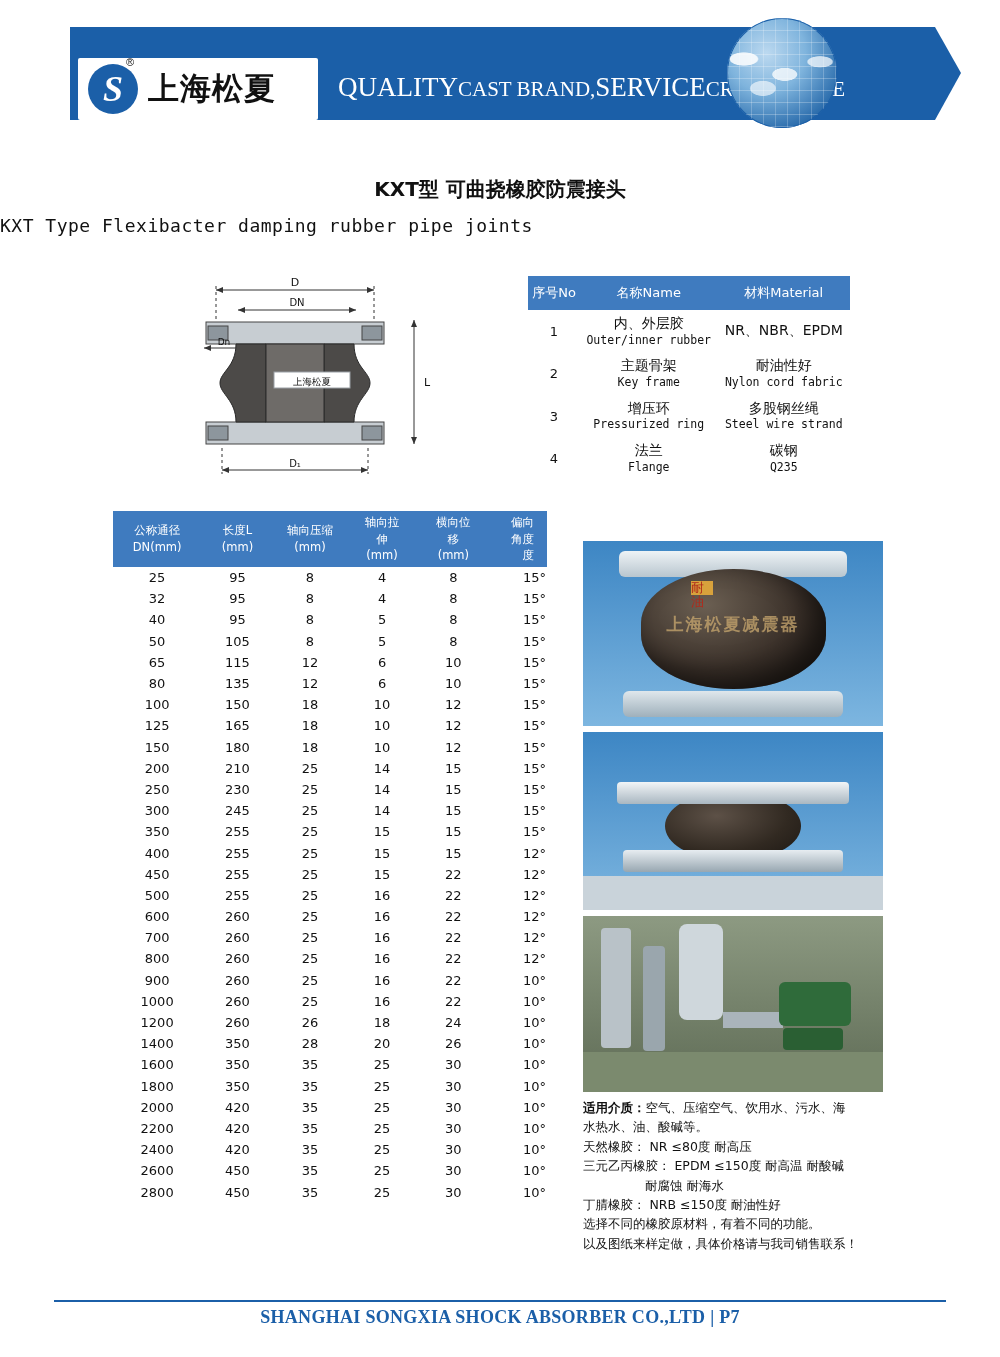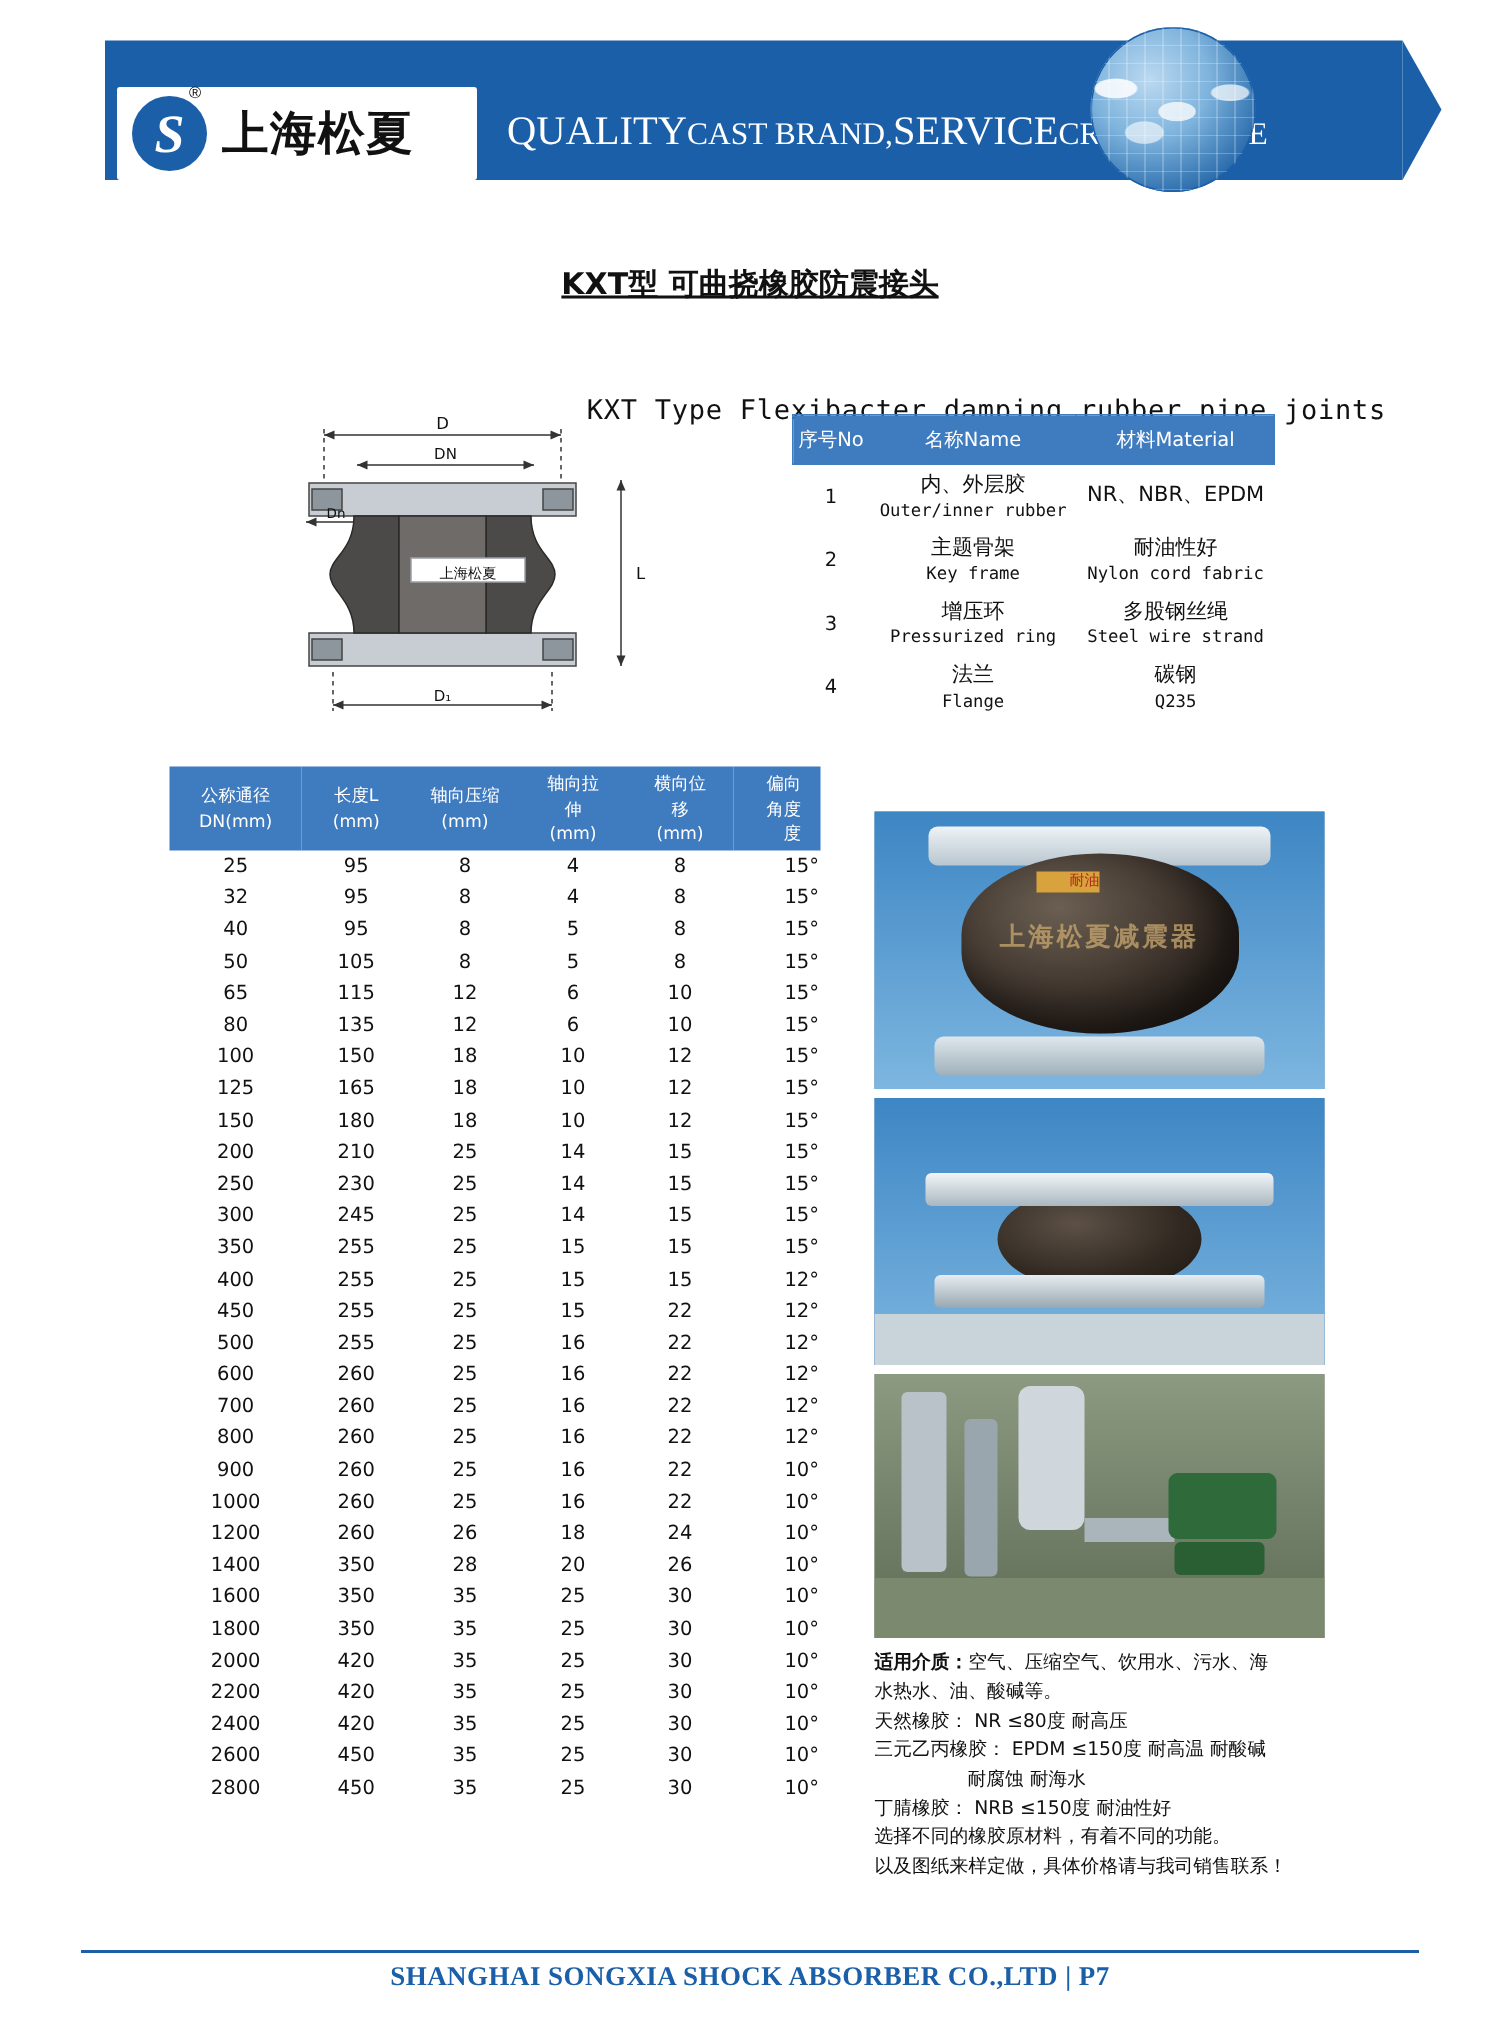--- a/index.html
+++ b/index.html
@@ -71,26 +71,26 @@
   .globe-grid{
     position:absolute;inset:0;border-radius:50%;
     background:
       repeating-linear-gradient(to bottom, rgba(255,255,255,.25) 0 1px, transparent 1px 12px),
       repeating-linear-gradient(to right, rgba(255,255,255,.22) 0 1px, transparent 1px 12px);
   }
   
   .title-cn{
     position:absolute;left:0;top:176px;width:1000px;text-align:center;
     font-family:"DejaVu Sans", sans-serif;
-    font-size:20px;font-weight:bold;color:#111;text-decoration:underline;
+    font-size:20px;font-weight:bold;color:#111;
   }
   .title-en{
-    position:absolute;left:0;top:215px;width:924px;text-align:right;
+    position:absolute;left:0;top:215px;width:924px;text-align:left;
     font-family:"DejaVu Sans Mono","Liberation Mono",monospace;
-    font-size:18px;color:#111;letter-spacing:.5px;margin-top:48px;
+    font-size:18px;color:#111;letter-spacing:.5px;
   }
   
   .drawing{
     position:absolute;left:178px;top:272px;width:310px;height:225px;
   }
   .drawing svg{display:block;}
   
   .parts{
     position:absolute;left:528px;top:276px;width:322px;
     border-collapse:collapse;
@@ -130,22 +130,22 @@
   .photo1{top:541px;width:300px;height:185px;background:#2b6fa8;}
   .photo2{top:732px;width:300px;height:178px;background:#1e63a6;}
   .photo3{top:916px;width:300px;height:176px;background:#5d6b52;}
   .ph-sky{position:absolute;inset:0;background:linear-gradient(#3d86c4,#7db6e0);}
   .ph1-bellow{
     position:absolute;left:58px;top:28px;width:185px;height:120px;border-radius:50%/45%;
     background:radial-gradient(ellipse at 35% 30%, #6b5f52 0%, #3a3029 55%, #241d18 100%);
     box-shadow:inset -14px -12px 26px rgba(0,0,0,.55);
   }
   .ph1-band{
-    position:absolute;left:108px;top:40px;width:42px;height:14px;background:#d8a23c;
-    font-size:10px;color:#b02a1b;text-align:right;line-height:14px;
+    position:absolute;left:108px;top:40px;width:22px;height:14px;background:#d8a23c;
+    font-size:13px;color:#b02a1b;text-align:left;line-height:14px;
     font-family:"DejaVu Sans", sans-serif;
   }
   .ph1-text{
     position:absolute;left:70px;top:72px;width:160px;text-align:center;
     font-family:"DejaVu Sans", sans-serif;font-size:17px;font-weight:bold;
     color:#c9a86f;opacity:.75;letter-spacing:2px;
   }
   .ph1-flange-t{
     position:absolute;left:36px;top:10px;width:228px;height:26px;border-radius:6px;
     background:linear-gradient(#eef3f6,#b9c6cf);

